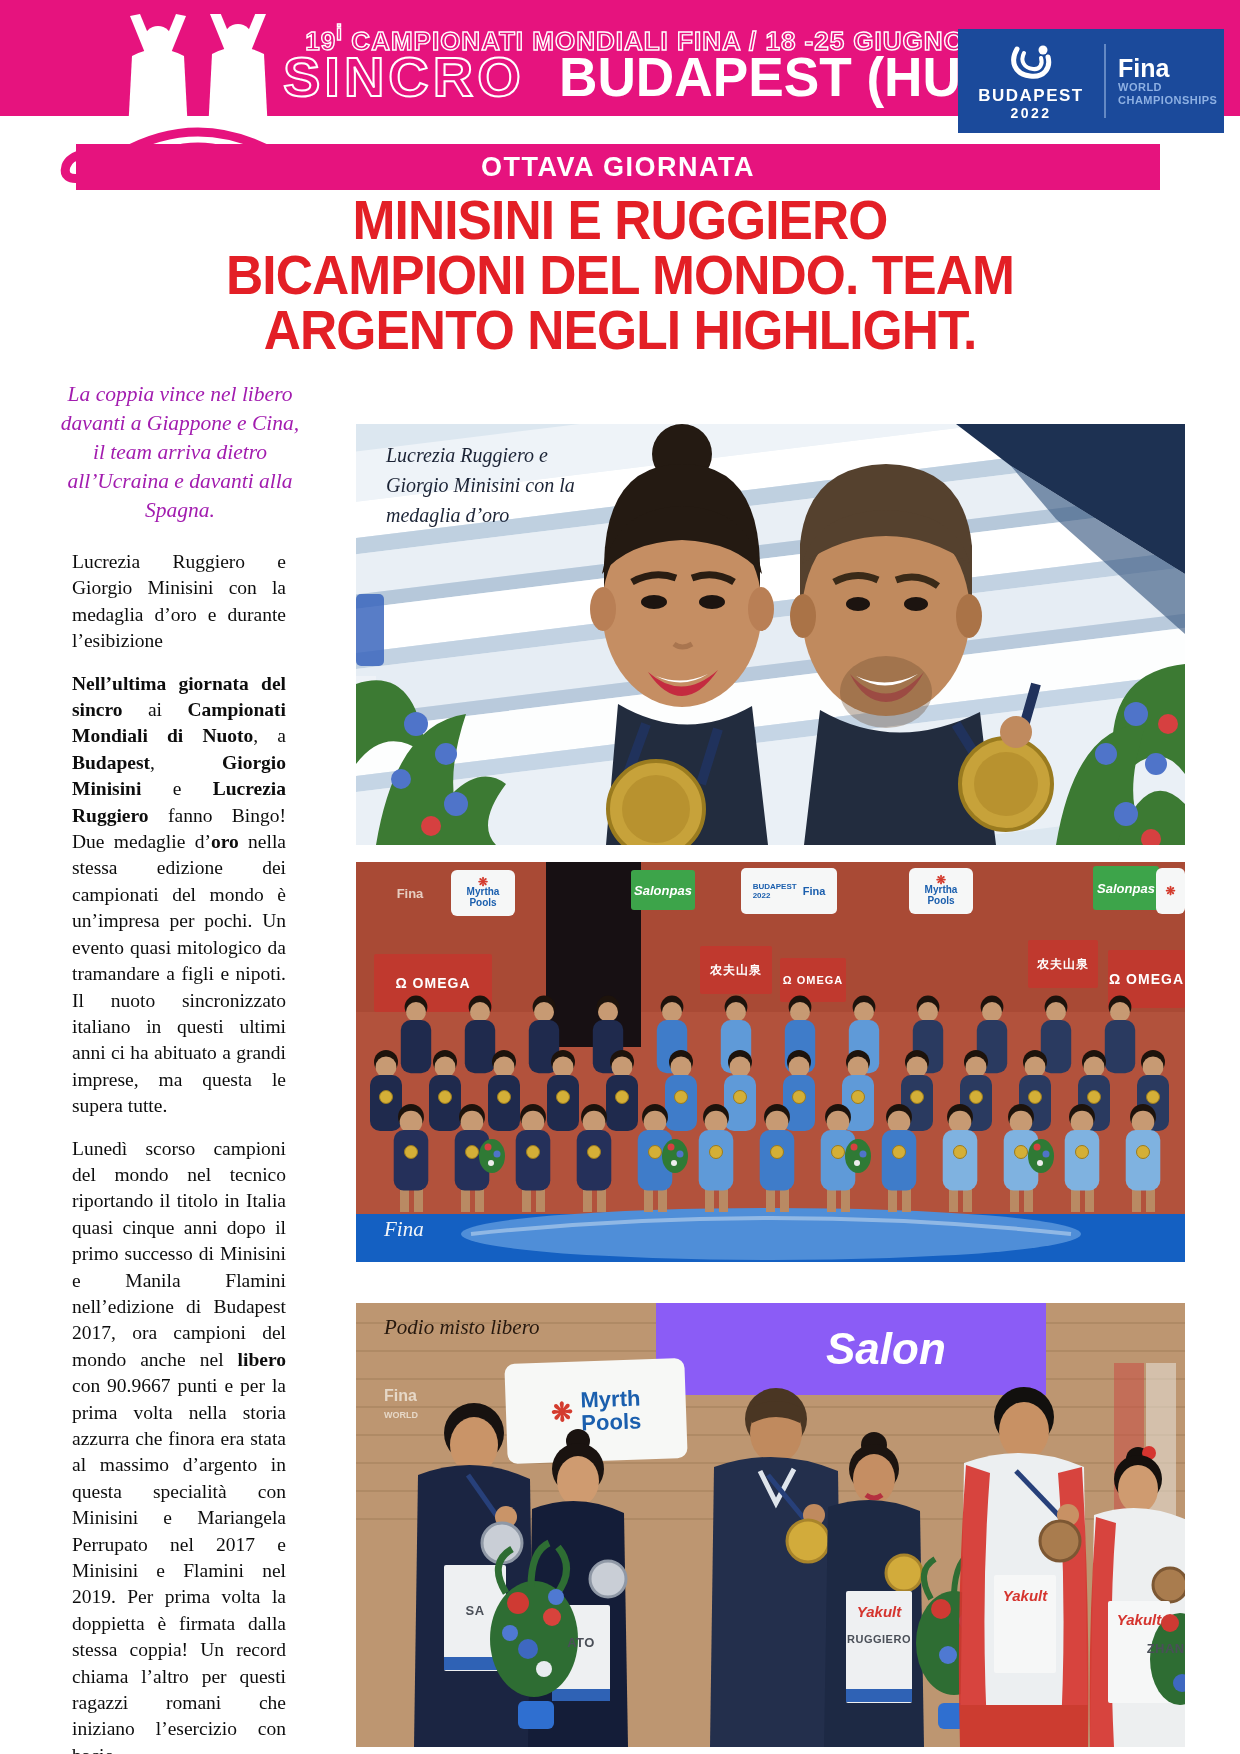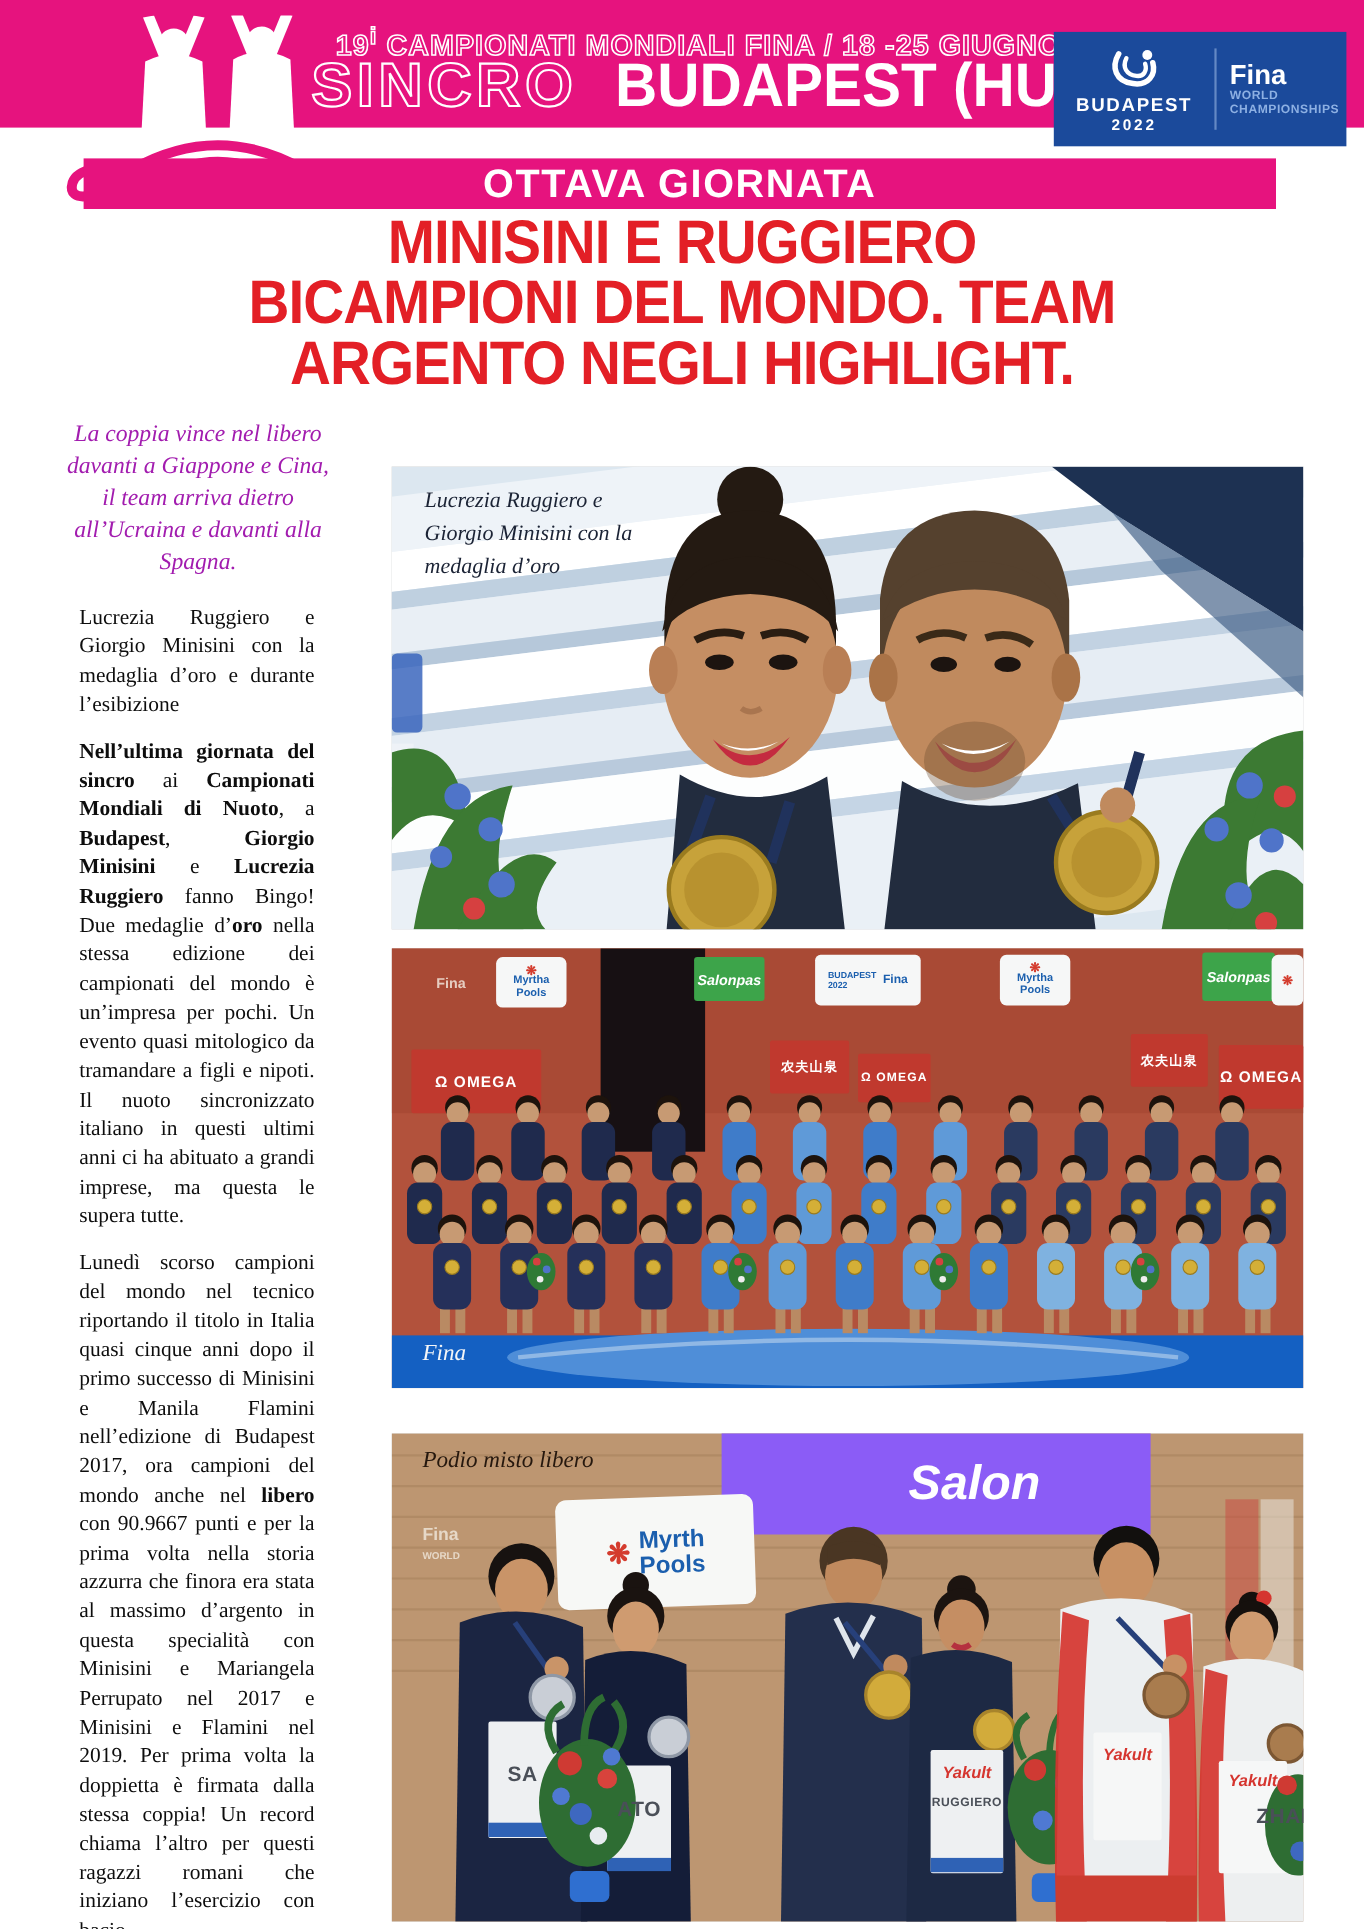--- a/index.html
+++ b/index.html
@@ -2,21 +2,21 @@
 <html><head>
 <meta charset="utf-8">
 <style>
   html,body{margin:0;padding:0;background:#fff;}
   .page{position:relative;width:1240px;height:1754px;background:#ffffff;overflow:hidden;
         font-family:"Liberation Sans",sans-serif;}
   
   .band-top{position:absolute;left:0;top:0;width:1240px;height:116px;background:#e6137e;}
   .band-day{position:absolute;left:76px;top:144px;width:1084px;height:46px;background:#e6137e;
             display:flex;align-items:center;justify-content:center;}
-  .band-day span{color:#fff;font-weight:bold;font-size:36px;letter-spacing:1.5px;}
+  .band-day span{color:#fff;font-weight:bold;font-size:27px;letter-spacing:1.5px;}
   .kicker{position:absolute;left:300px;top:20px;width:670px;text-align:center;
           font-size:26px;font-weight:bold;letter-spacing:1px;white-space:nowrap;}
   .outline{color:transparent;-webkit-text-stroke:1.4px #ffffff;}
   @supports not (-webkit-text-stroke:1px #fff){.outline{color:#fff;}}
   .title-row{position:absolute;left:283px;top:44px;display:flex;align-items:baseline;gap:34px;white-space:nowrap;}
   .sincro{font-size:56px;font-weight:bold;letter-spacing:4px;-webkit-text-stroke:2px #ffffff;}
   .budapest{font-size:56px;font-weight:bold;color:#fff;display:inline-block;transform:scaleX(.95);transform-origin:left;}
   .logo-svg{position:absolute;left:58px;top:14px;}
   
   .fina-box{position:absolute;left:958px;top:29px;width:266px;height:104px;background:#1b4a9b;
@@ -65,21 +65,21 @@
   .p3-banner{position:absolute;left:300px;top:0;width:390px;height:92px;background:#8b5cf6;z-index:1;
              display:flex;align-items:center;color:#fff;font-weight:bold;font-style:italic;
              font-size:44px;padding-left:170px;box-sizing:border-box;}
   .p3-myrtha{position:absolute;left:150px;top:58px;width:180px;height:100px;background:#f7f8f6;
              border-radius:10px;transform:rotate(-2deg);z-index:1;display:flex;align-items:center;
              justify-content:center;gap:8px;color:#1b5fae;font-weight:bold;font-size:22px;line-height:23px;}
   .p3-myrtha .dot{color:#d43c2e;font-size:26px;}
   .p3-fina{position:absolute;left:28px;top:84px;z-index:1;color:rgba(244,238,228,.75);
            font-weight:bold;font-size:16px;line-height:17px;}
   .bib-label{position:absolute;z-index:4;text-align:center;font-weight:bold;}
-  .bib-name{color:#4a4f58;font-size:19px;letter-spacing:.5px;}
+  .bib-name{color:#4a4f58;font-size:13px;letter-spacing:.5px;}
   .bib-yakult{color:#d5352f;font-size:15px;font-style:italic;}
   
   .footer-box{position:absolute;left:905px;top:1695px;width:281px;height:46px;background:#fff;z-index:8;
               display:flex;align-items:center;justify-content:flex-end;gap:8px;
               padding-right:12px;box-sizing:border-box;white-space:nowrap;}
   .footer-mag{color:#2e7fb5;font-size:20px;}
   .footer-dot{color:#e6137e;font-size:22px;font-weight:bold;}
   .footer-page{color:#3c3c3c;font-weight:bold;font-size:21px;letter-spacing:2px;}
 </style>
 </head>

